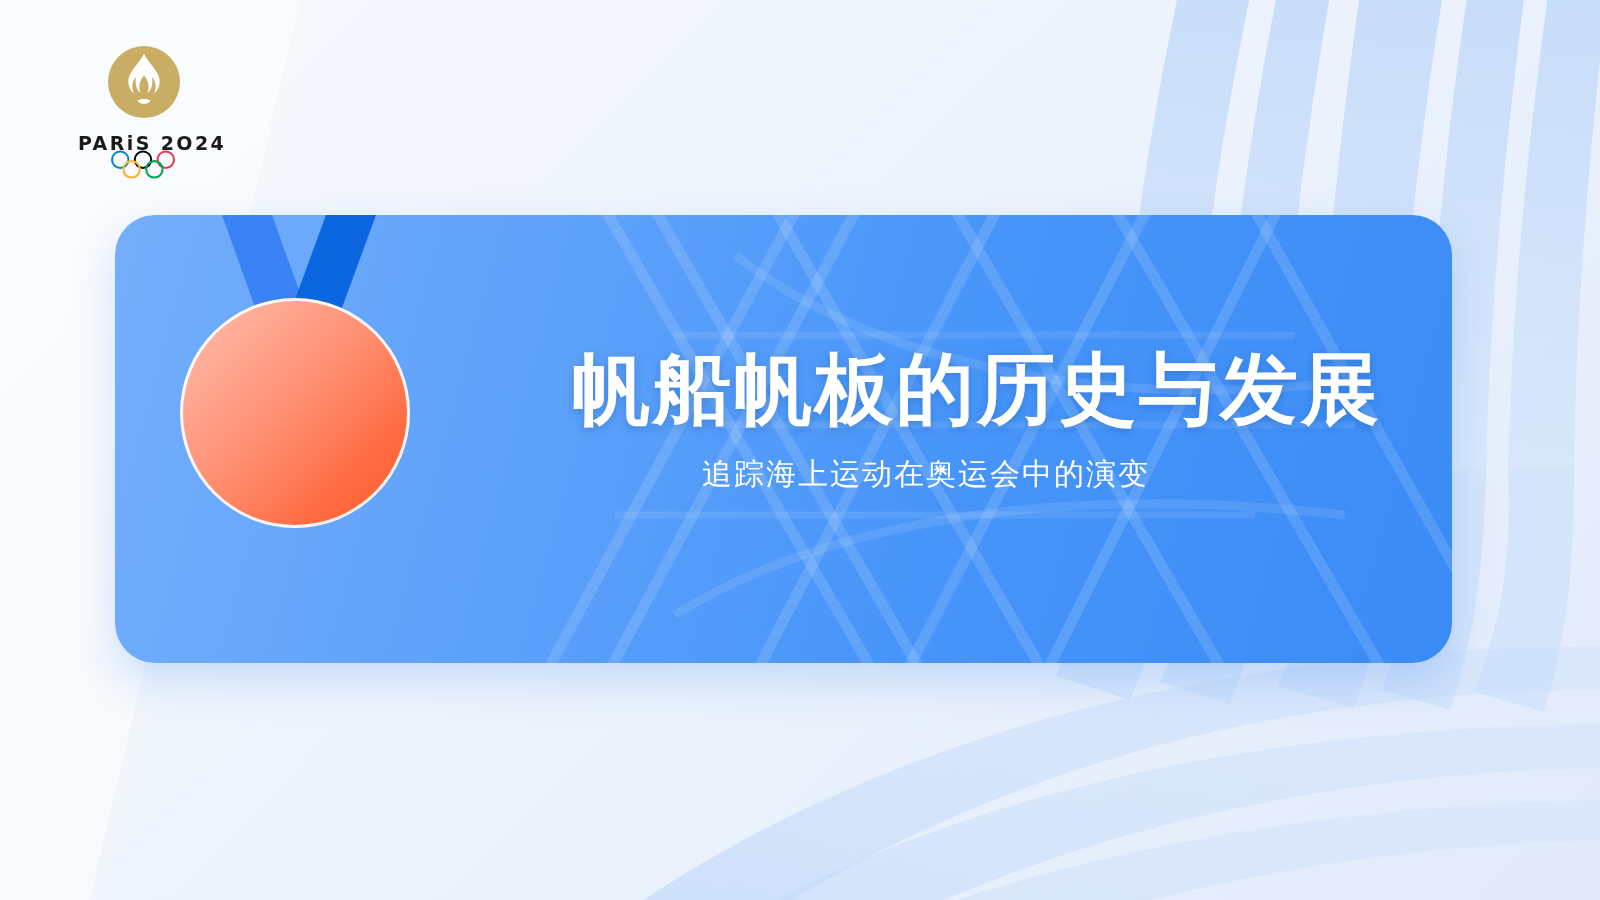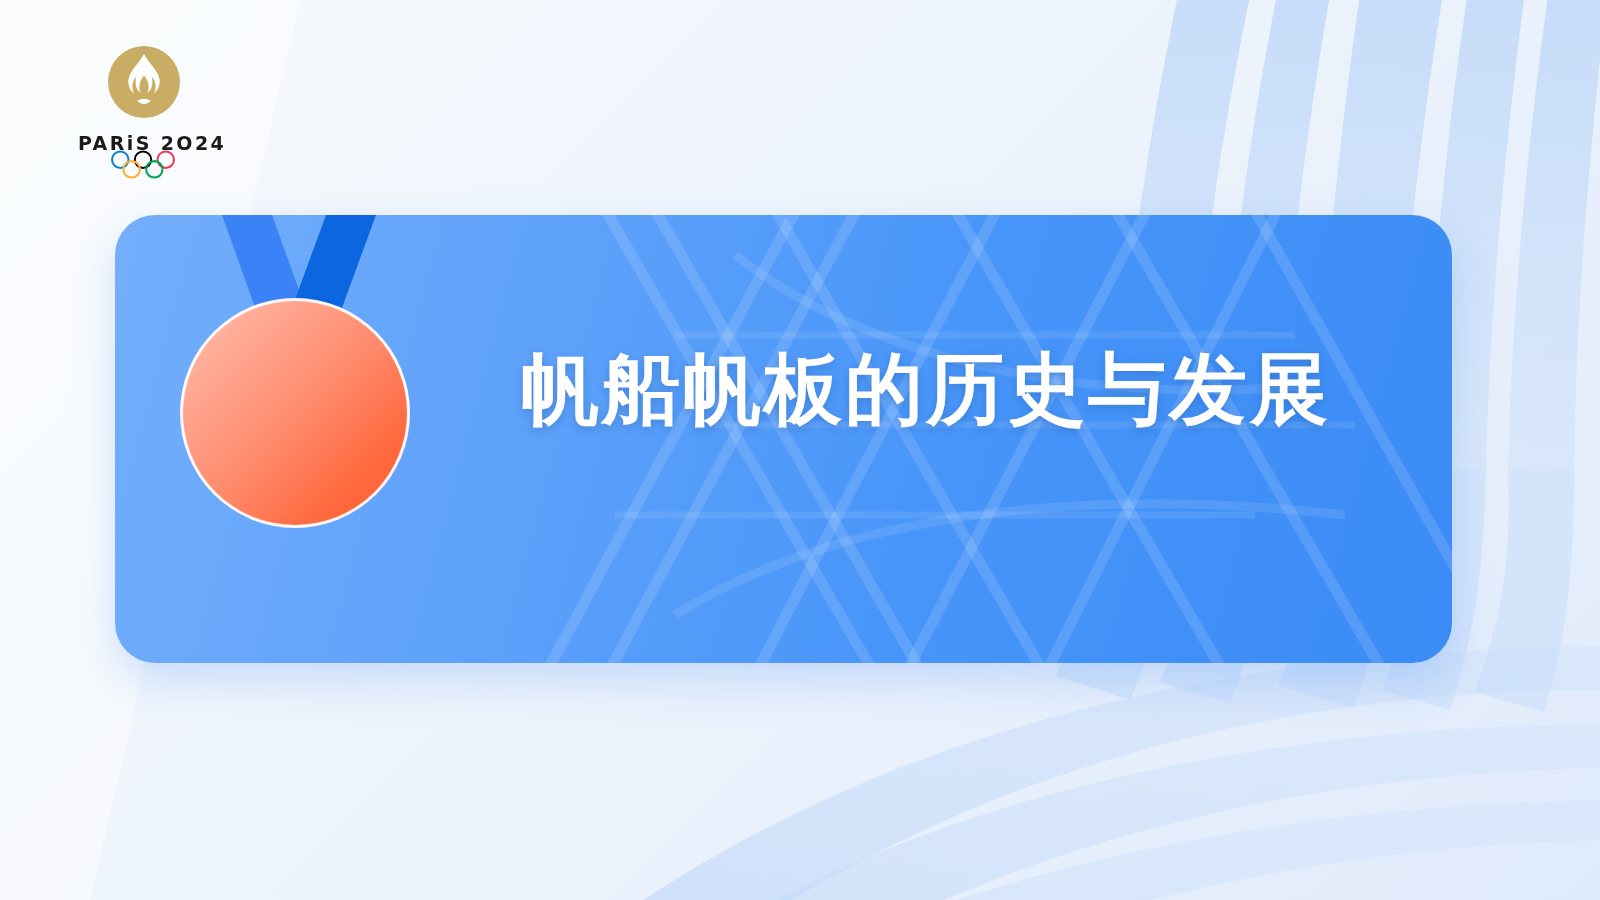--- a/index.html
+++ b/index.html
@@ -124,20 +124,21 @@
   .slide-title {
     margin: 0;
     font-family: "Liberation Sans", "DejaVu Sans", sans-serif;
     font-size: 78px;
     line-height: 1.14;
     font-weight: 700;
     color: #ffffff;
     letter-spacing: 3px;
     text-shadow: 0 3px 8px rgba(22, 72, 140, 0.28);
     white-space: nowrap;
+    text-align: right;
   }
   .slide-subtitle {
     margin: 20px 0 0 0;
     font-family: "Liberation Sans", "DejaVu Sans", sans-serif;
     font-size: 30px;
     font-weight: 400;
     color: #ffffff;
     letter-spacing: 2px;
     white-space: nowrap;
   }
@@ -255,15 +256,16 @@
   <div class="medal">
     <svg class="ribbon-left" viewBox="0 0 232 120" preserveAspectRatio="none" aria-hidden="true">
       <polygon points="42,0 92,0 135,120 85,120" fill="#3b82f6"></polygon>
       <polygon points="146,0 196,0 152,120 102,120" fill="#0b66e0"></polygon>
     </svg>
     <div class="medal-disc"></div>
   </div>
 
   <div class="text-block">
     <h1 class="slide-title">帆船帆板的历史与发展</h1>
+    <p class="slide-subtitle">追踪海上运动在奥运会中的演变</p>
   </div>
 
 </div>
 
 </body></html>

